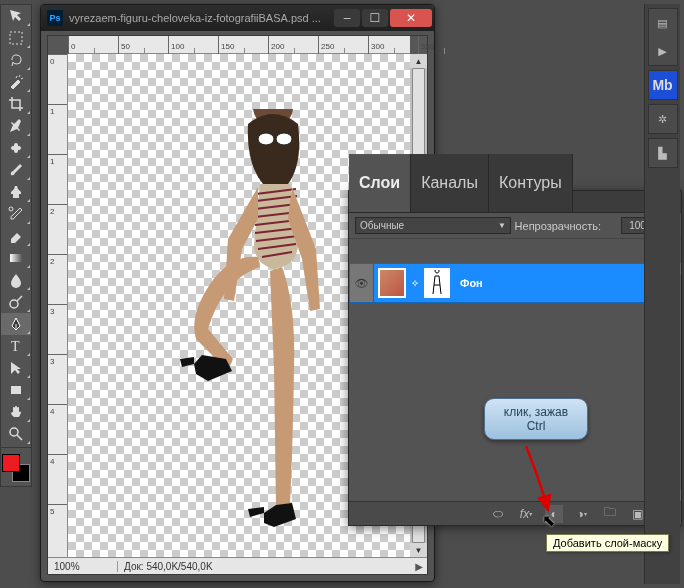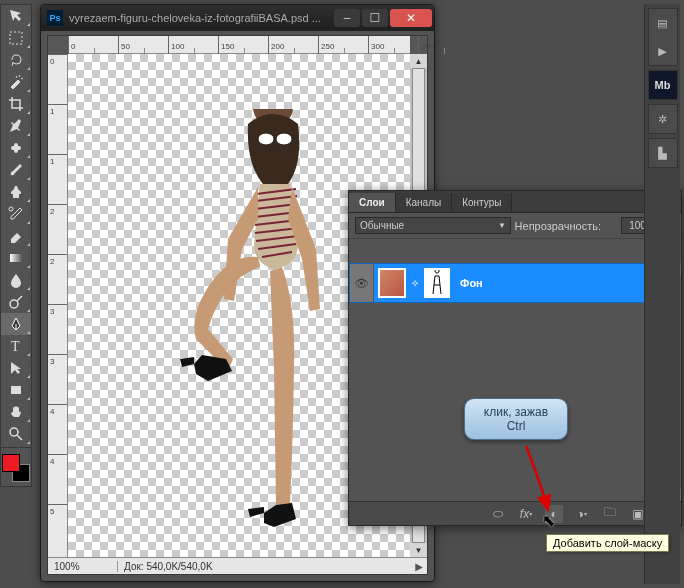--- a/index.html
+++ b/index.html
@@ -52,21 +52,21 @@
   .statusbar .zoom { width: 70px; padding-left: 6px; border-right: 1px solid #999; }
   .statusbar .docinfo { padding-left: 6px; }
   .statusbar .arrow-right { margin-left: auto; margin-right: 4px; color: #555; }
 
   
   .figure { position: absolute; left: 110px; top: 55px; }
 
   
   .layers { position: absolute; left: 348px; top: 190px; width: 334px; height: 336px; background: #535353; border: 1px solid #282828; box-shadow: 0 2px 10px rgba(0,0,0,0.5); }
   .layers-tabs { height: 22px; display: flex; align-items: flex-end; background: #3c3c3c; border-bottom: 1px solid #282828; }
-  .ltab { padding: 4px 10px; font-size: 10px; color: #ccc; background: #393939; border-right: 1px solid #282828; cursor: pointer; }
+  .ltab { padding: 20px 10px; font-size: 16px; color: #ccc; background: #393939; border-right: 1px solid #282828; cursor: pointer; }
   .ltab.active { background: #535353; color: #eee; font-weight: bold; }
   .panel-menu { margin-left: auto; width: 20px; text-align: center; color: #bbb; cursor: pointer; }
   .lrow { display: flex; align-items: center; padding: 4px 6px; border-bottom: 1px solid #444; }
   .lrow .blend { flex: 0 0 156px; height: 17px; background: #444; border: 1px solid #2a2a2a; display: flex; align-items: center; padding: 0 4px; font-size: 10px; }
   .lrow .blend .caret { margin-left: auto; font-size: 8px; }
   .lrow .lbl { margin-left: auto; margin-right: 20px; }
   .lrow .pct { width: 42px; height: 17px; background: #444; border: 1px solid #2a2a2a; font-size: 10px; display: flex; align-items: center; justify-content: center; }
   .lrow .caret2 { width: 12px; text-align: center; font-size: 8px; }
   .lrow2 { display: flex; align-items: center; padding: 4px 6px; border-bottom: 1px solid #3a3a3a; }
   .lrow2 .lock-icons span { display: inline-flex; width: 18px; height: 14px; align-items: center; justify-content: center; font-size: 10px; color: #bbb; }
@@ -83,21 +83,21 @@
   .layers-bottom { position: absolute; left: 0; right: 0; bottom: 0; height: 24px; background: #4a4a4a; border-top: 1px solid #333; display: flex; align-items: center; justify-content: flex-end; padding: 0 6px; gap: 10px; }
   .lbtn { width: 18px; height: 18px; display: flex; align-items: center; justify-content: center; color: #bbb; cursor: pointer; font-size: 12px; }
   .lbtn.hilite { background: rgba(255,255,255,0.1); }
 
   
   .dock { position: absolute; right: 4px; top: 4px; width: 36px; bottom: 4px; background: #414141; border-left: 1px solid #2e2e2e; display: flex; flex-direction: column; align-items: center; padding-top: 4px; gap: 4px; }
   .dockgrp { width: 30px; background: #4b4b4b; border: 1px solid #333; }
   .dockbtn { height: 28px; display: flex; align-items: center; justify-content: center; color: #bbb; cursor: pointer; }
 
   
-  .bubble { position: absolute; left: 464px; top: 398px; width: 104px; background: linear-gradient(#cfe3f4,#9dc1df); border: 1px solid #4d7091; border-radius: 10px; padding: 6px 4px; text-align: center; color: #2a4258; font-size: 12px; box-shadow: 0 2px 4px rgba(0,0,0,0.4); }
+  .bubble { position: absolute; left: 484px; top: 398px; width: 104px; background: linear-gradient(#cfe3f4,#9dc1df); border: 1px solid #4d7091; border-radius: 10px; padding: 6px 4px; text-align: center; color: #2a4258; font-size: 12px; box-shadow: 0 2px 4px rgba(0,0,0,0.4); }
   .arrow-svg { position: absolute; left: 486px; top: 444px; pointer-events: none; }
 
   .tooltip { position: absolute; left: 546px; top: 534px; background: #ffffe1; border: 1px solid #7a7a50; color: #000; font-size: 11px; padding: 2px 6px; box-shadow: 1px 1px 3px rgba(0,0,0,0.3); }
   .cursor { position: absolute; left: 542px; top: 511px; font-size: 16px; color: #000; text-shadow: 0 0 2px #fff; pointer-events: none; }
 </style>
 </head>
 <body>
 
 <div class="toolbar">
   <div class="tool">
@@ -337,21 +337,21 @@
     <div class="lbtn">🗑</div>
   </div>
 </div>
 
 <div class="dock">
   <div class="dockgrp">
     <div class="dockbtn">▤</div>
     <div class="dockbtn">▶</div>
   </div>
   <div class="dockgrp">
-    <div class="dockbtn" style="font-size:11px;font-weight:bold;color:#ddd;background:#0f172a">Mb</div>
+    <div class="dockbtn" style="font-size:14px;font-weight:bold;color:#ddd;background:#1d4ed8">Mb</div>
   </div>
   <div class="dockgrp">
     <div class="dockbtn">✲</div>
   </div>
   <div class="dockgrp">
     <div class="dockbtn">▙</div>
   </div>
 </div>
 
 <div class="bubble">

